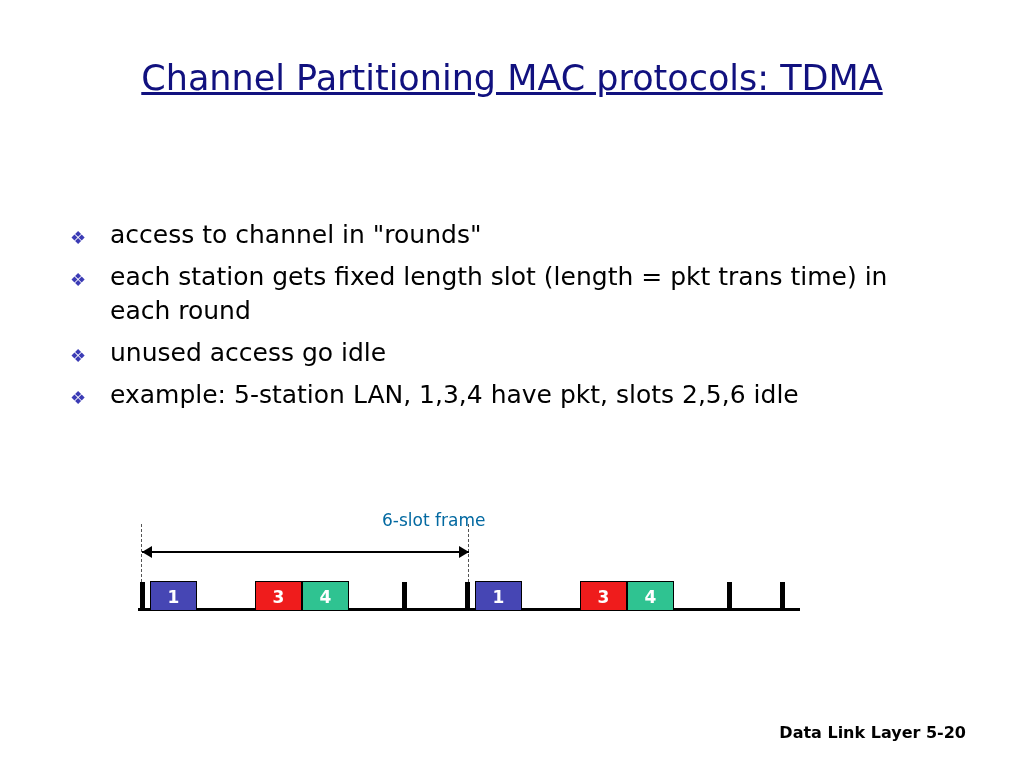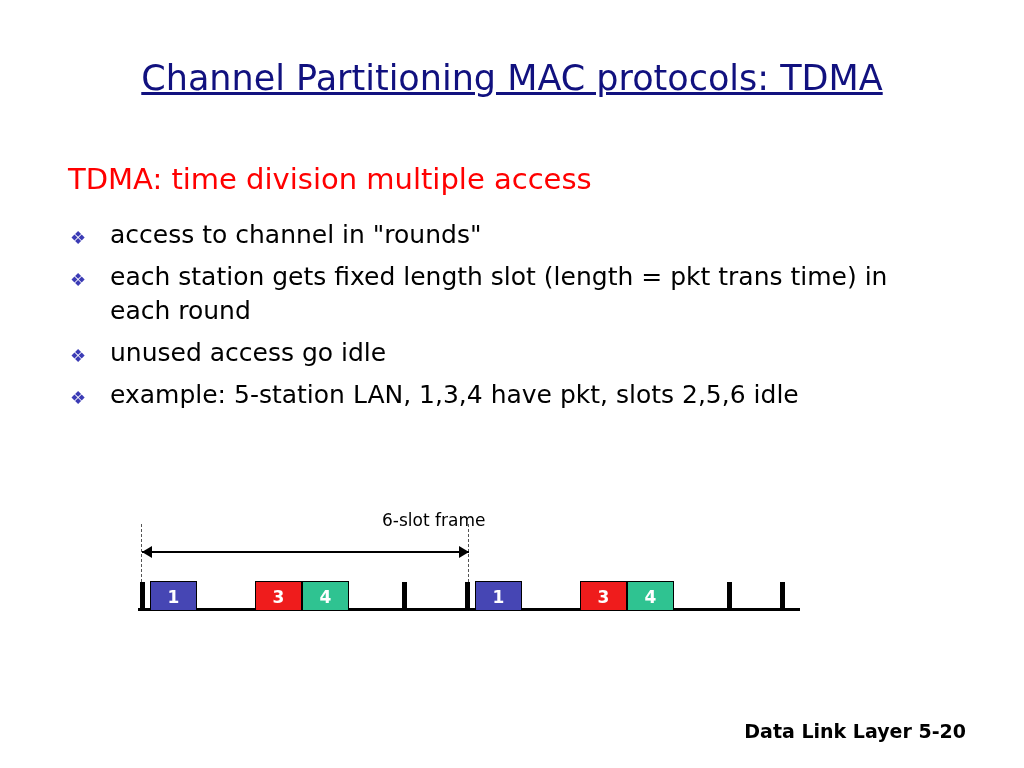--- a/index.html
+++ b/index.html
@@ -74,21 +74,21 @@
     width: 700px;
     height: 120px;
   }
   .frame-label {
     position: absolute;
     left: 262px;
     top: 0px;
     width: 130px;
     font-size: 17px;
     line-height: 21px;
-    color: #000000;
+    color: #0369a1;
   }
   .dash-left {
     position: absolute;
     left: 21px;
     top: 14px;
     width: 0;
     height: 78px;
     border-left: 1px dashed #555555;
   }
   .dash-right {
@@ -155,34 +155,33 @@
     font-size: 17px;
     font-weight: bold;
     text-align: center;
     line-height: 30px;
     box-sizing: border-box;
   }
   .footer {
     position: absolute;
     right: 58px;
     bottom: 26px;
-    font-size: 19px;
+    font-size: 16px;
     font-weight: bold;
     color: #000000;
     font-family: "DejaVu Sans", sans-serif;
   }
 </style>
 </head>
 <body>
 
 <div class="slide">
 
   <div class="slide-title">Channel Partitioning MAC protocols: TDMA</div>
 
-  <div class="subhead">TDMA: time division multiple access</div>
 
   <div class="bullets">
     <div class="bullet">
       <span class="marker">❖</span>
       <span class="text">access to channel in "rounds"</span>
     </div>
     <div class="bullet">
       <span class="marker">❖</span>
       <span class="text">each station gets fixed length slot (length = pkt trans time) in each round</span>
     </div>

